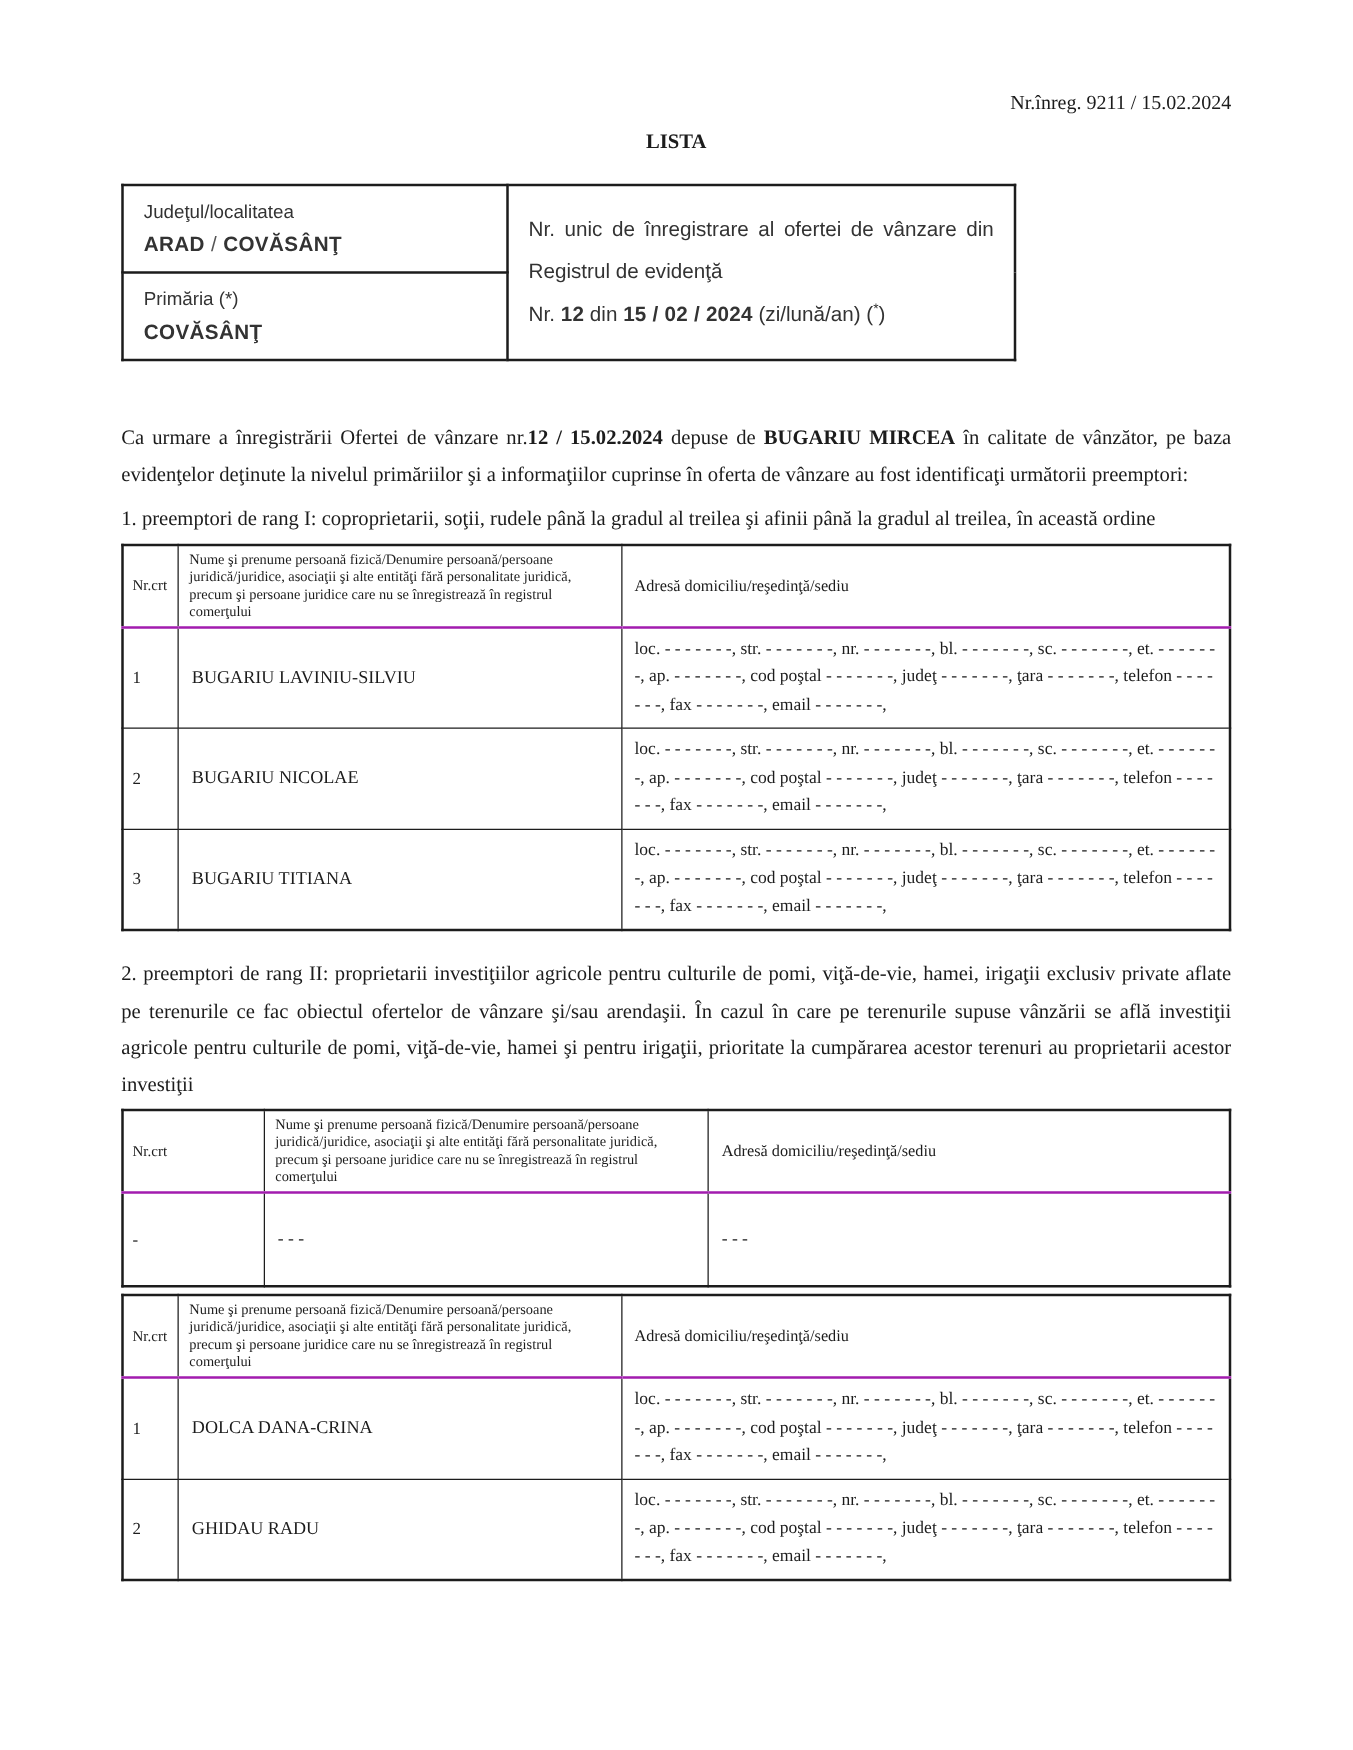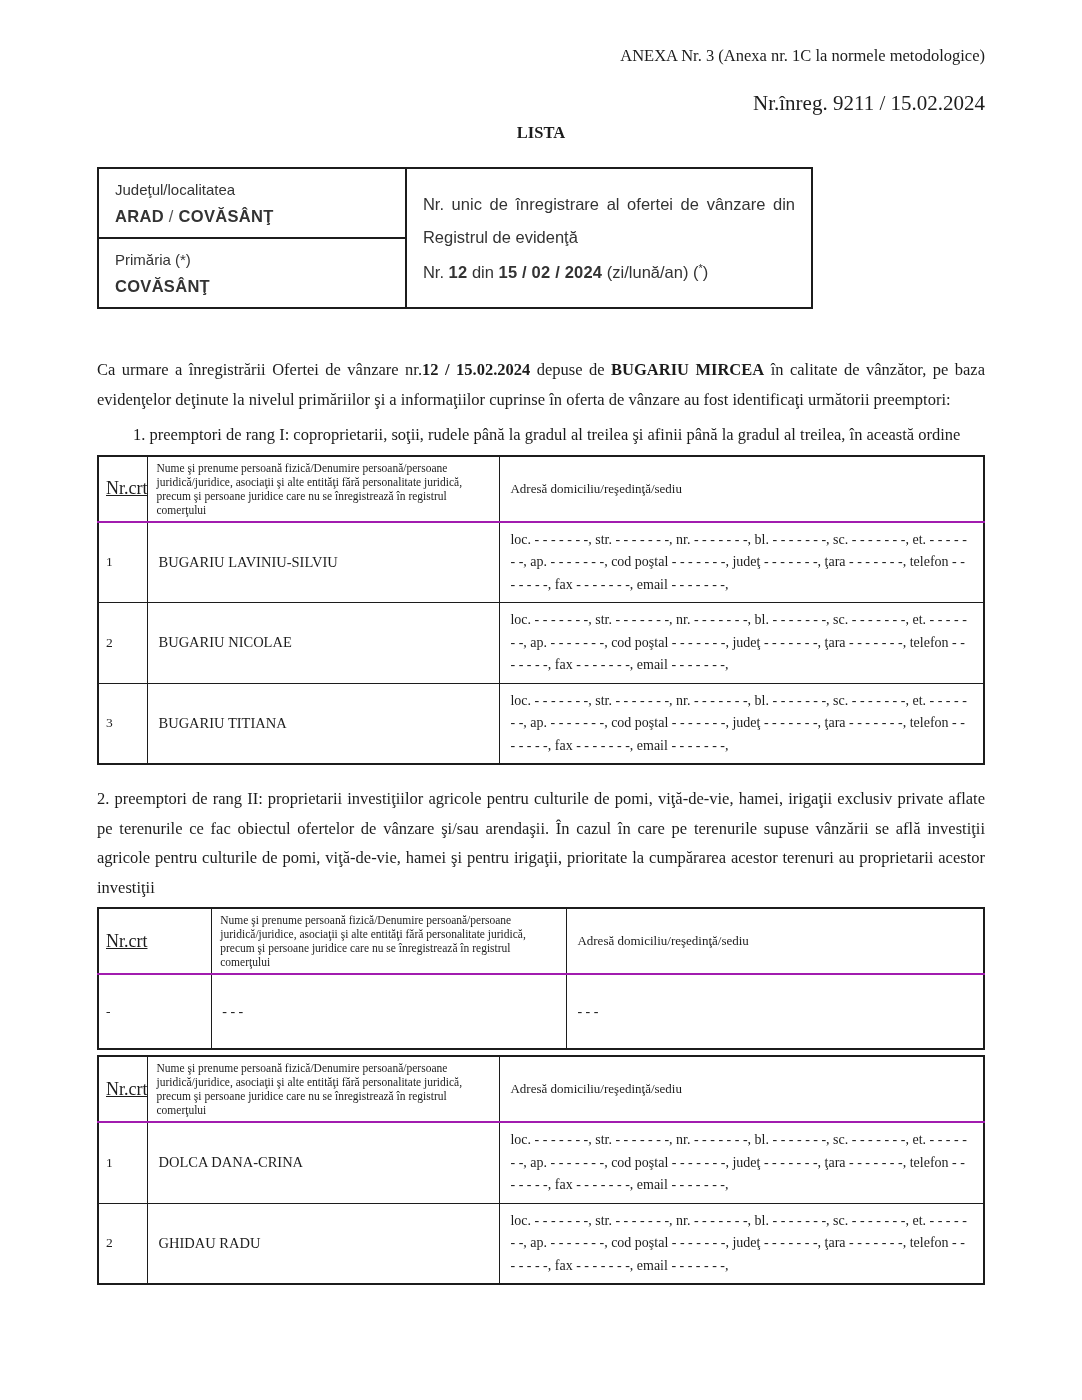--- a/index.html
+++ b/index.html
@@ -9,21 +9,21 @@
     background:#ffffff;
     font-family:"Liberation Serif", serif;
     color:#1c1c1c;
     overflow:hidden;
     box-sizing:border-box;
     padding:46px 97px 0 97px;
   }
   .right{text-align:right;}
   .center{text-align:center;}
   .annex-line{font-size:16.5px;line-height:20px;}
-  .regno-line{font-size:21px;line-height:20px;margin-top:27px;}
+  .regno-line{font-size:16px;line-height:20px;margin-top:27px;}
   .doc-title{font-size:16.5px;font-weight:bold;margin-top:9px;line-height:22px;}
   .doc-subtitle{font-size:16.5px;font-weight:bold;line-height:27px;margin-top:3px;padding:0 10px;}
 
   
   table{border-collapse:collapse;}
   .info-box{width:716px;margin-top:23px;font-family:"Liberation Sans", sans-serif;color:#333;}
   .info-box td{border:2px solid #1c1c1c;vertical-align:middle;}
   .info-left{width:358px;padding:8px 16px;}
   .info-label{font-size:15px;line-height:26px;}
   .info-value{font-size:16.5px;font-weight:bold;line-height:26px;letter-spacing:.3px;}
@@ -40,36 +40,35 @@
   
   .ptable{width:888px;margin-top:5px;border:2px solid #1c1c1c;}
   .ptable td,.ptable th{border:1px solid #1c1c1c;vertical-align:middle;text-align:left;font-weight:normal;}
   .ptable tr.head th{border-bottom:2px solid #a21caf;}
   .col-nr{width:45px;}
   .col-name{width:355px;}
   .col-addr{width:488px;}
   .col-nr-wide{width:114px;}
   .col-name-wide{width:356px;}
   .col-addr-wide{width:418px;}
-  .th-nr{font-size:18px;padding:4px 0 4px 7px;text-decoration:underline;}
+  .th-nr{font-size:12px;padding:4px 0 4px 7px;}
   .th-name{font-size:11.5px;line-height:14px;text-align:justify;padding:4px 8px;}
   .th-addr{font-size:13px;padding:4px 10px;}
   .td-nr{font-size:13.5px;padding:4px 4px 4px 7px;height:65px;}
   .td-name{font-size:14.5px;font-weight:bold;padding:8px 10px;}
   .td-addr{font-size:14px;line-height:22.5px;text-align:justify;padding:6px 10px;}
   .row-mid{height:65px;}
   .row-short{height:43px;}
   .dash-cell{font-size:14px;padding:4px 10px;}
 </style>
 </head>
 <body>
 
 <div class="page">
 
-  <div class="annex-line right">ANEXA Nr. 3 (Anexa nr. 1C la normele metodologice)</div>
   <div class="regno-line right">Nr.înreg. 9211 / 15.02.2024</div>
   <div class="doc-title center">LISTA</div>
 
   <table class="info-box">
     <tbody>
         <tr>
       <td class="info-left">
         <div class="info-label">Judeţul/localitatea</div>
         <div class="info-value"><b>ARAD</b><span class="sep"> / </span><b>COVĂSÂNŢ</b></div>
       </td>
@@ -82,21 +81,21 @@
       <td class="info-left">
         <div class="info-label">Primăria (*)</div>
         <div class="info-value"><b>COVĂSÂNŢ</b></div>
       </td>
     </tr>
   </tbody>
     </table>
 
   <div class="para"><span>Ca urmare a înregistrării Ofertei de vânzare nr.</span><b>12 / 15.02.2024</b><span> depuse de </span><b>BUGARIU MIRCEA</b><span> în calitate de vânzător, pe baza evidenţelor deţinute la nivelul primăriilor şi a informaţiilor cuprinse în oferta de vânzare au fost identificaţi următorii preemptori:</span></div>
 
-  <div class="section-heading" style="margin-top:6px;margin-left:36px;">1. preemptori de rang I: coproprietarii, soţii, rudele până la gradul al treilea şi afinii până la gradul al treilea, în această ordine</div>
+  <div class="section-heading" style="margin-top:6px;">1. preemptori de rang I: coproprietarii, soţii, rudele până la gradul al treilea şi afinii până la gradul al treilea, în această ordine</div>
   <table class="ptable">
     <colgroup>
         <col class="col-nr">
         <col class="col-name">
         <col class="col-addr">
       </colgroup>
     <tbody>
         <tr class="head">
       <th class="th-nr">Nr.crt</th>
       <th class="th-name">Nume şi prenume persoană fizică/Denumire persoană/persoane juridică/juridice, asociaţii şi alte entităţi fără personalitate juridică, precum şi persoane juridice care nu se înregistrează în registrul comerţului</th>

